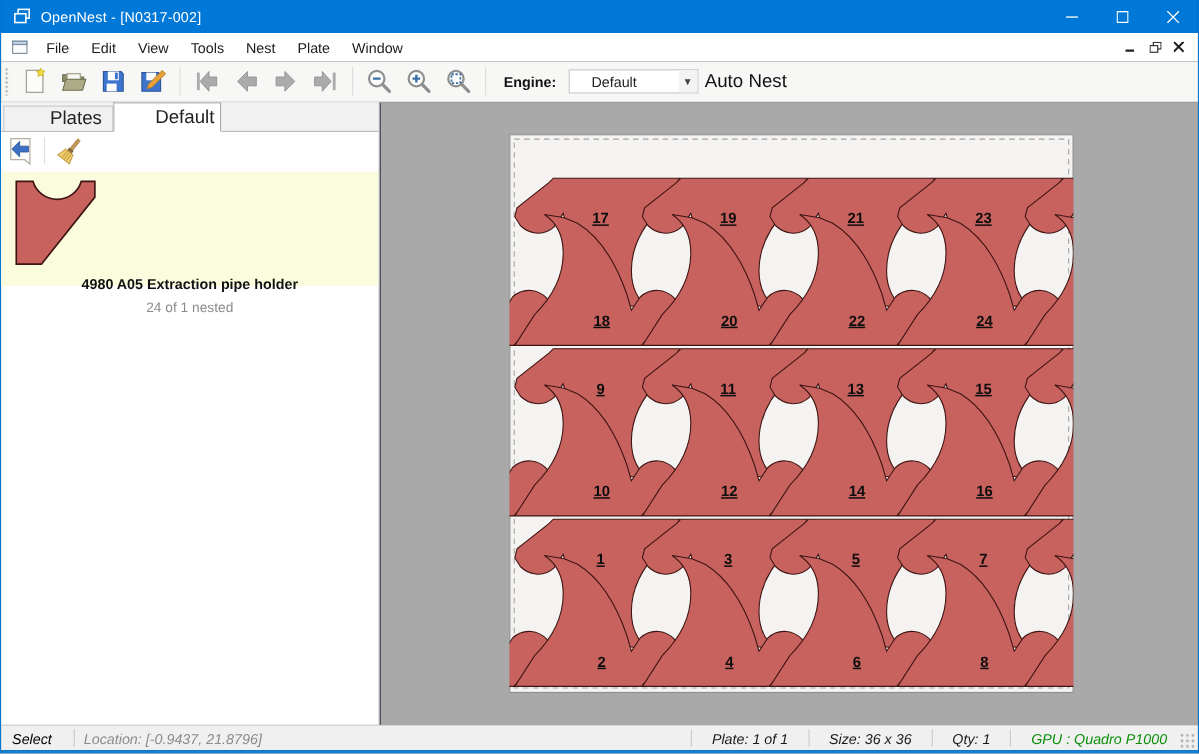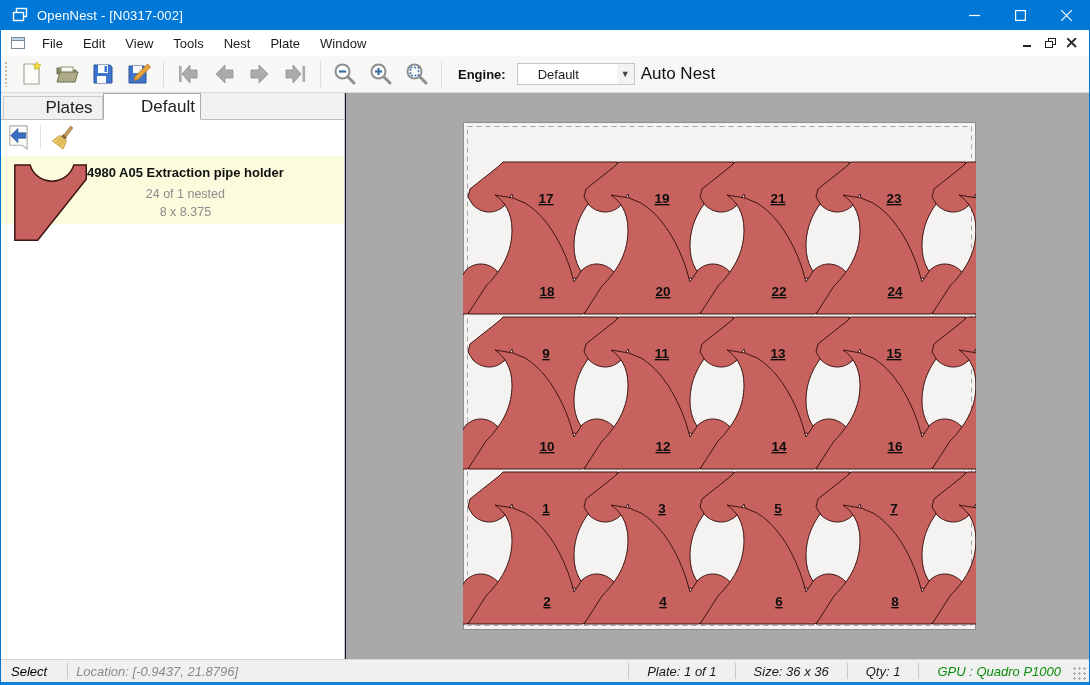--- a/index.html
+++ b/index.html
@@ -49,22 +49,22 @@
   .tab { height:24px; display:flex; align-items:center; justify-content:center;
          font-size:17px; color:#222;padding-left:32px; }
   .tab.inactive { width:100px; background:#F1F1F1; border:1px solid #C9C9C9; border-bottom:none;
                   margin-left:2px; height:23px; }
   .tab.active { width:98px; background:#fff; border:1px solid #ABABAB; border-bottom:1px solid #fff;
                 height:27px; margin-bottom:-1px; position:relative; z-index:2; }
   .panel-tools { position:absolute; left:0; top:27px; right:0; height:34px; background:#fff;
                  display:flex; align-items:center; }
   .ptool { width:34px; height:30px; display:flex; align-items:center; justify-content:center; }
   .psep { width:1px; height:24px; background:#E0E0E0; margin:0 5px; }
-  .drawing-item { position:absolute; left:0; top:63px; right:0; height:68px; background:#FBFBDE;
-                  display:flex; }
+  .drawing-item { position:absolute; left:0; top:63px; right:0; height:104px; background:#FBFBDE;
+                  display:flex;flex-direction:column; }
   .thumb { width:86px; height:86px; flex:none; padding:5px 4px 0 10px; }
   .item-info { padding-top:9px; }
   .item-title { font-size:13px; font-weight:bold; color:#111; margin-bottom:5px; }
   .item-line { font-size:12.5px; color:#8C8C8C; line-height:18px; }
 
   
   .canvas { position:absolute; left:345px; top:93px; right:0; bottom:26px; background:#A9A9A9; }
   .plate { position:absolute; left:117px; top:29px; width:513px; height:508px; }
 
   
@@ -271,21 +271,20 @@
 
     <div class="drawing-item">
       <div class="thumb">
         <svg viewBox="0 0 84 86" width="80" height="84">
           <path d="M4 3 L20 3 A 24 24 0 0 0 66 3 L79 3 L79 18 L28 82 L4 82 Z" fill="#C8625E" stroke="#3F1513" stroke-width="1.6"></path>
         </svg>
       </div>
       <div class="item-info">
         <div class="item-title">4980 A05 Extraction pipe holder</div>
         <div class="item-line">24 of 1 nested</div>
-        <div class="item-line">8 x 8.375</div>
       </div>
     </div>
   </div>
 
   <div class="canvas">
     <svg class="plate" viewBox="0 0 513 508" width="513" height="508">
       <defs>
         <clipPath id="plateclip">
             <rect x="0" y="0" width="513" height="508"></rect>
           </clipPath>

